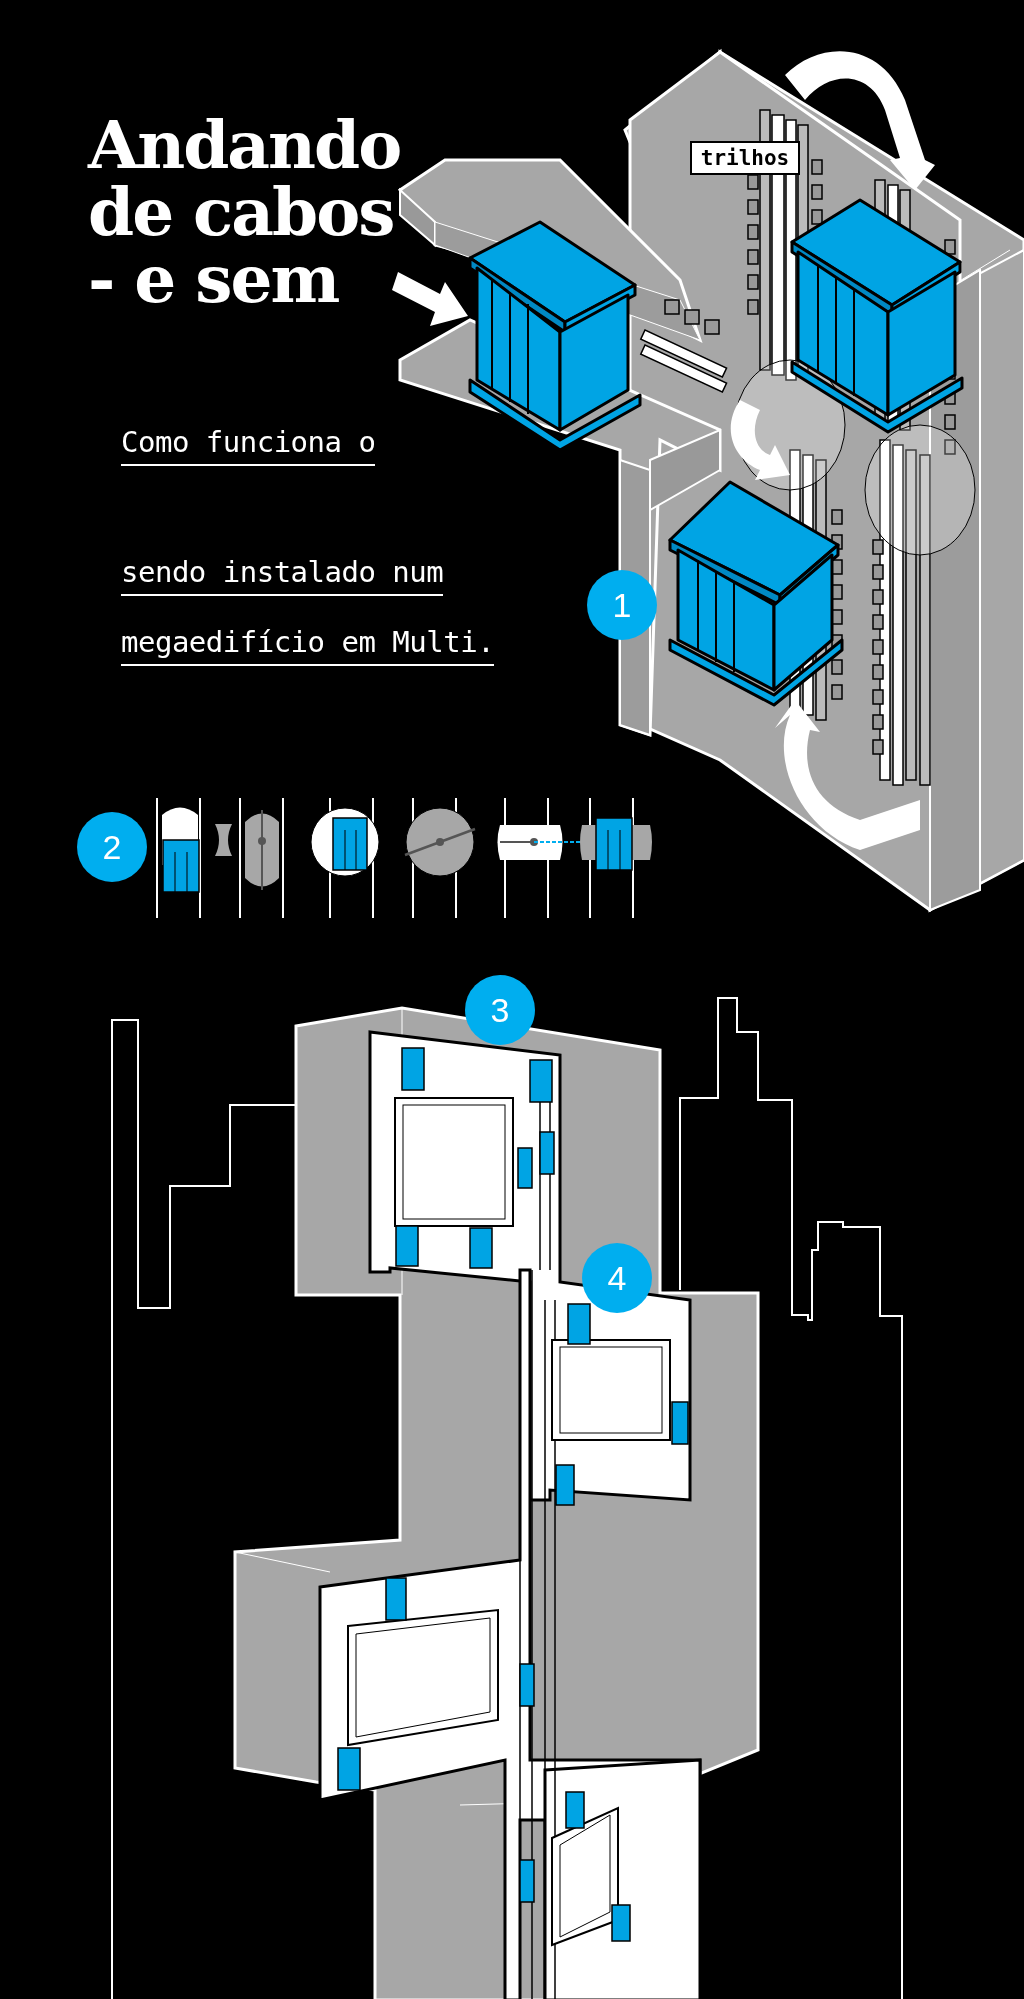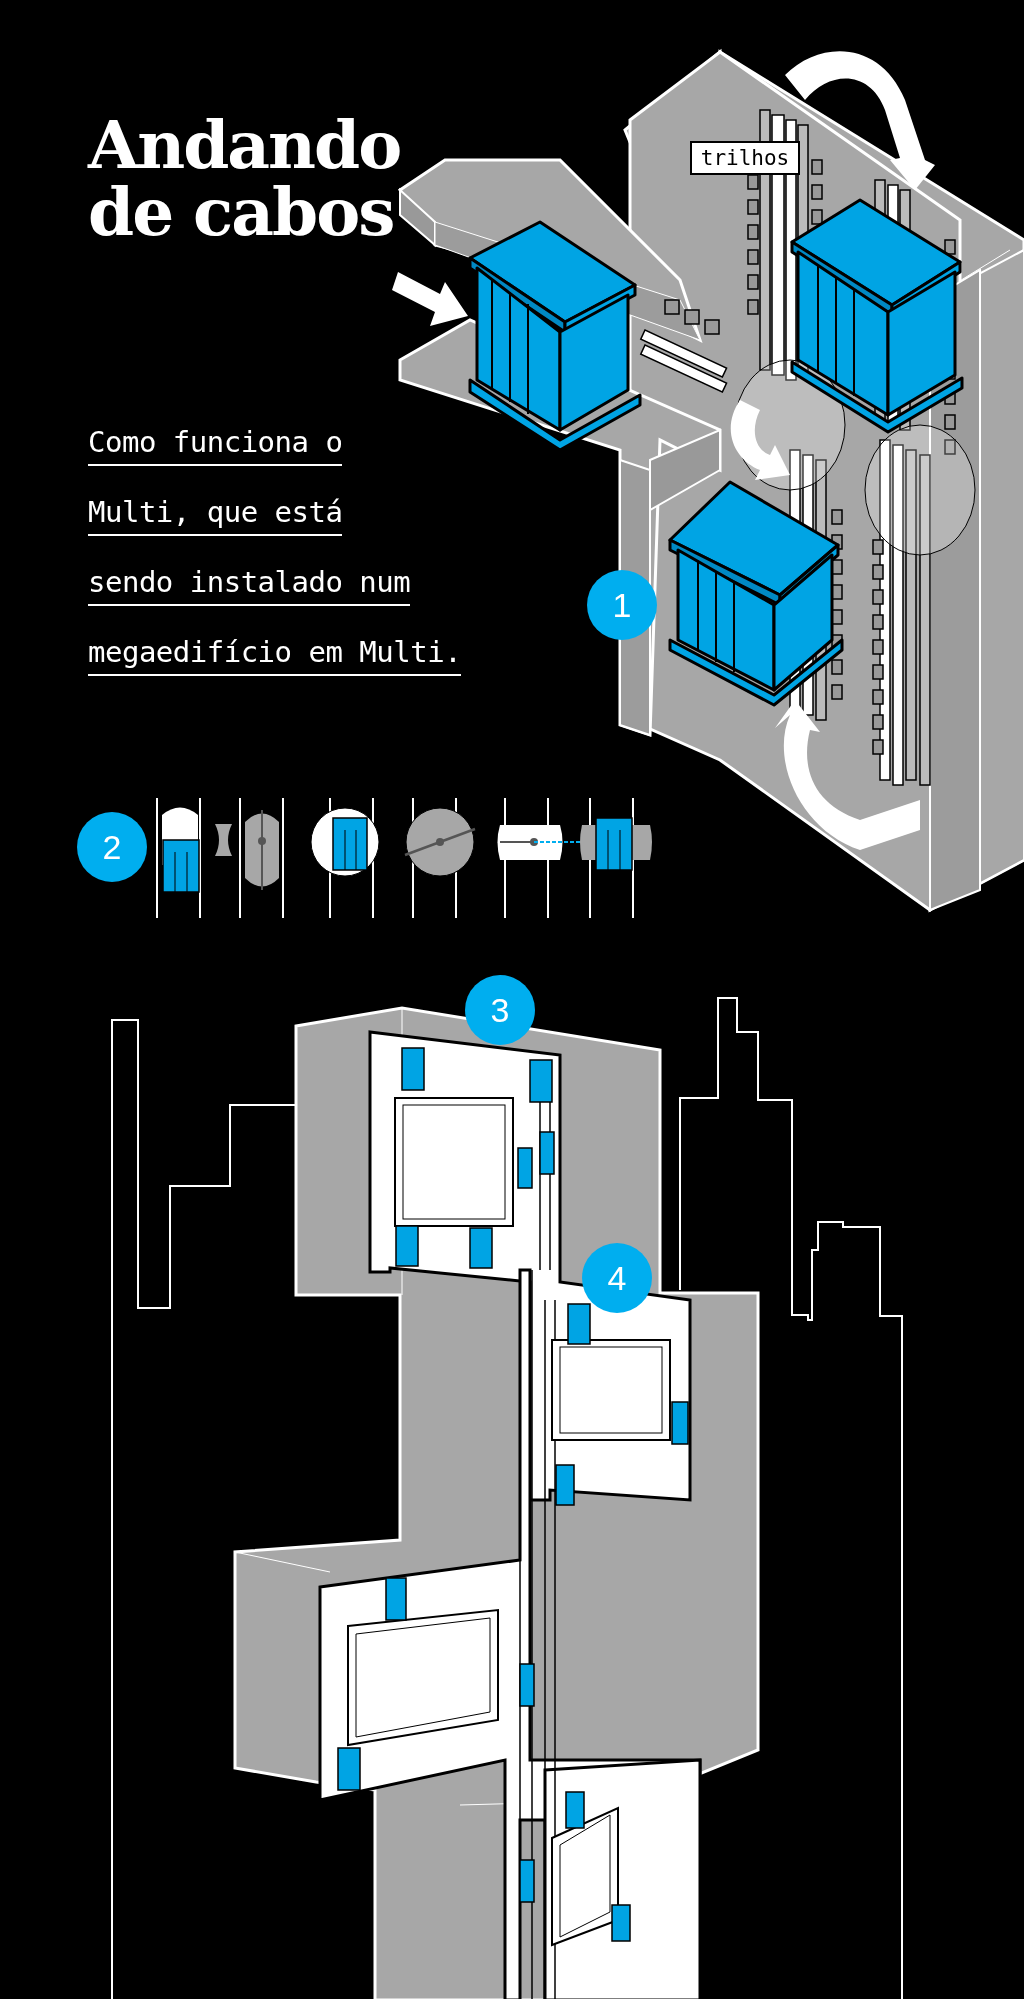--- a/index.html
+++ b/index.html
@@ -10,31 +10,31 @@
     position:absolute; left:88px; top:112px; width:340px;
     font-family:"DejaVu Serif", "Liberation Serif", serif; font-weight:bold;
     color:#fff; font-size:66px; line-height:67px; letter-spacing:-2px;
   }
   .headline div { white-space:nowrap; }
   .subhead {
     position:absolute; left:88px; top:412px;
     font-family:"DejaVu Sans Mono", "Liberation Mono", monospace;
     color:#fff; font-size:29px; line-height:60px; letter-spacing:-0.5px;
   }
-  .subhead div { display:inline-block; border-bottom:2px solid #fff; line-height:44px; margin-bottom:16px; white-space:nowrap; }
+  .subhead div { display:inline-block; border-bottom:2px solid #fff; line-height:44px; margin-bottom:16px; white-space:nowrap;margin-left:33px; }
   .badge {
     position:absolute; width:70px; height:70px; border-radius:50%;
     background:#00aeef; color:#fff; font-family:"Liberation Sans", sans-serif;
     font-size:34px; display:flex; align-items:center; justify-content:center;
   }
   .label-box {
     position:absolute; left:690px; top:141px; width:110px; height:34px;
     background:#fff; border:2px solid #000; box-sizing:border-box;
     font-family:"DejaVu Sans Mono", monospace; font-size:21px; color:#000;
-    display:flex; align-items:center; justify-content:center;
+    display:flex; align-items:center; justify-content:center;font-weight:bold;
   }
 </style>
 </head>
 <body>
 
 <div class="stage">
 
   <svg class="art" width="1024" height="1999" viewBox="0 0 1024 1999">
 
     <g>
@@ -262,25 +262,26 @@
       <rect x="338" y="1748" width="22" height="42"></rect>
         <rect x="520" y="1860" width="14" height="42"></rect>
       <rect x="566" y="1792" width="18" height="36"></rect>
         <rect x="612" y="1905" width="18" height="36"></rect>
     </g>
   </svg>
 
   <div class="headline">
     <div>Andando</div>
     <div>de cabos</div>
+    <div>- e sem</div>
   </div>
 
   <div class="subhead">
     <div>Como funciona o</div><br>
-    <div>Multi, que está</div><br>
+    <br>
     <div>sendo instalado num</div><br>
     <div>megaedifício em Multi.</div>
   </div>
 
   <div class="label-box">trilhos</div>
 
   <div class="badge" style="left:587px; top:570px;">1</div>
   <div class="badge" style="left:77px; top:812px;">2</div>
   <div class="badge" style="left:465px; top:975px;">3</div>
   <div class="badge" style="left:582px; top:1243px;">4</div>

